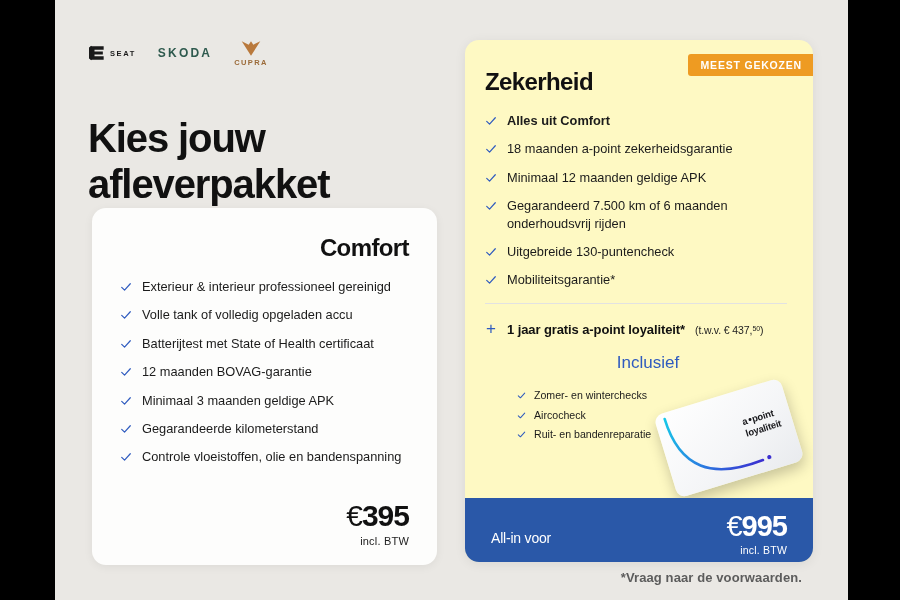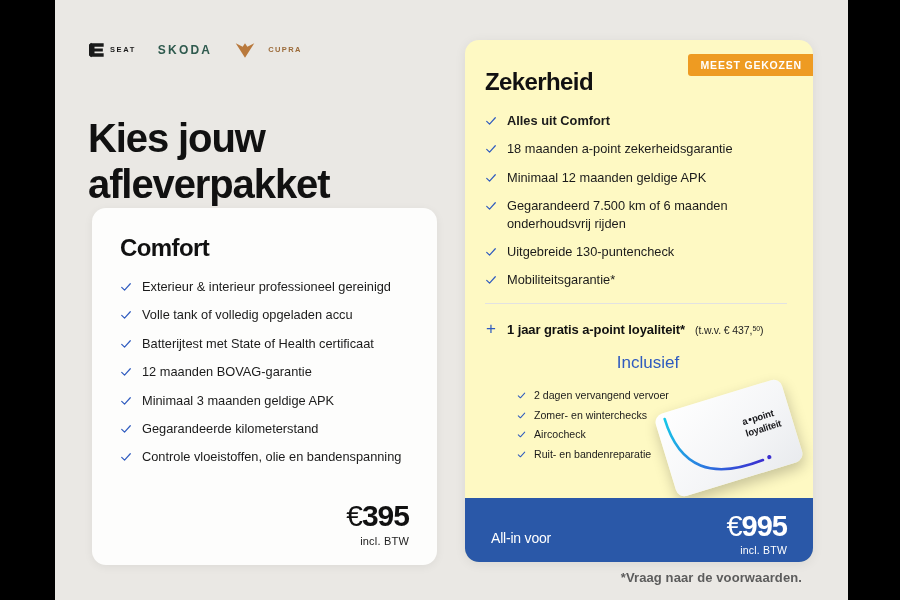--- a/index.html
+++ b/index.html
@@ -62,23 +62,23 @@
   }
   .logo-skoda {
     font-size: 12px;
     font-weight: 700;
     letter-spacing: 2.2px;
     color: #2f5a4e;
     line-height: 1;
   }
   .logo-cupra {
     display: flex;
-    flex-direction: row;
+    flex-direction: column;
     align-items: center;
-    gap: 12px;
+    gap: 2px;
   }
   .logo-cupra .mark { width: 22px; height: 17px; }
   .logo-cupra .mark svg { display: block; }
   .logo-cupra .wordmark {
     font-size: 7.5px;
     font-weight: 700;
     letter-spacing: 1.4px;
     color: #9b6a38;
     line-height: 1;
   }
@@ -108,20 +108,21 @@
     box-shadow: 0 2px 10px rgba(0,0,0,0.06);
     box-sizing: border-box;
     padding: 26px 28px 20px 28px;
   }
   .card-comfort h2 {
     margin: 0 0 16px 0;
     font-size: 24px;
     font-weight: 700;
     letter-spacing: -0.6px;
     color: #111111;
+    text-align: right;
   }
 
   ul.feature-list {
     list-style: none;
     margin: 0;
     padding: 0;
   }
   ul.feature-list li {
     display: flex;
     align-items: flex-start;
@@ -520,28 +521,20 @@
 
         <div class="inclusief-wrap">
           <div class="inclusief-title">Inclusief</div>
           <ul class="sub-list">
             <li>
               <span class="check-sm">
                 <svg viewBox="0 0 14 14" width="9" height="9">
                     <path d="M2 7.4 L5.3 10.6 L12 3.2" fill="none" stroke="#2F5BBF" stroke-width="1.6" stroke-linecap="round" stroke-linejoin="round"></path>
                   </svg>
               </span>
-              <span class="txt">2 dagen vervangend vervoer</span>
-            </li>
-            <li>
-              <span class="check-sm">
-                <svg viewBox="0 0 14 14" width="9" height="9">
-                    <path d="M2 7.4 L5.3 10.6 L12 3.2" fill="none" stroke="#2F5BBF" stroke-width="1.6" stroke-linecap="round" stroke-linejoin="round"></path>
-                  </svg>
-              </span>
               <span class="txt">Zomer- en winterchecks</span>
             </li>
             <li>
               <span class="check-sm">
                 <svg viewBox="0 0 14 14" width="9" height="9">
                     <path d="M2 7.4 L5.3 10.6 L12 3.2" fill="none" stroke="#2F5BBF" stroke-width="1.6" stroke-linecap="round" stroke-linejoin="round"></path>
                   </svg>
               </span>
               <span class="txt">Aircocheck</span>
             </li>

